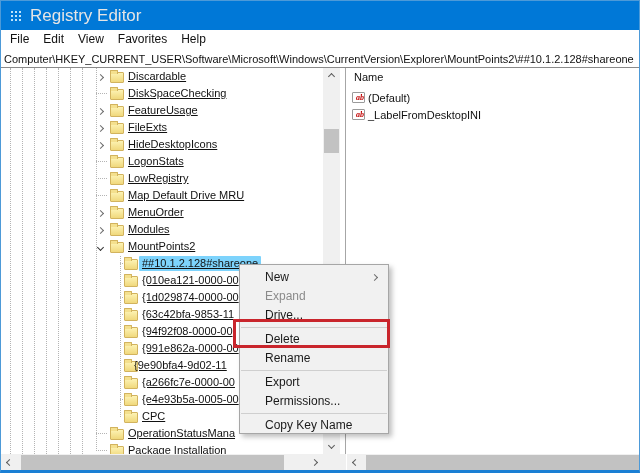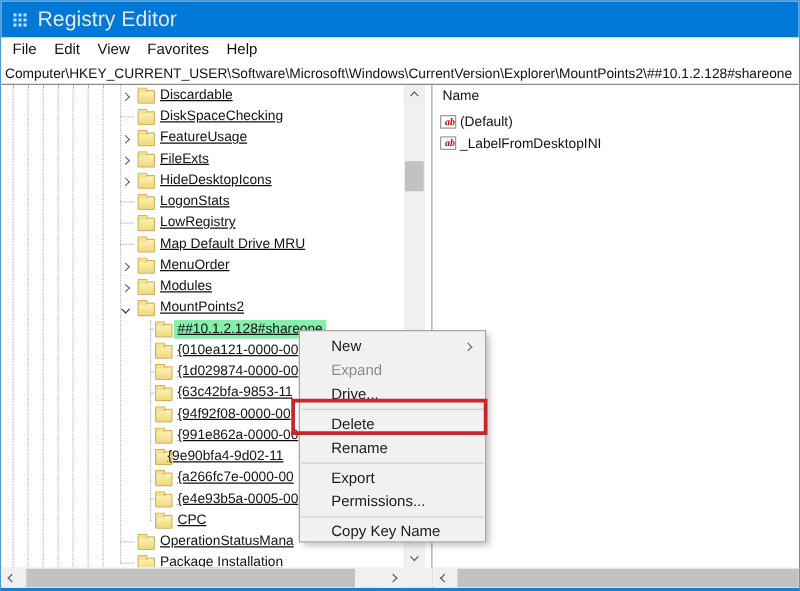--- a/index.html
+++ b/index.html
@@ -170,21 +170,21 @@
         <div class="tree-row">
           <span class="arrowbox" style="left: 94px; top: 4px;">
             <span class="chev down"></span>
           </span>
           <span class="folder" style="left: 109px; top: 4px;"></span>
           <span class="tree-label" style="left: 124px;">MountPoints2</span>
         </div>
         <div class="tree-row">
           <span class="stub" style="left: 119px; top: 8px;"></span>
           <span class="folder" style="left: 123px; top: 4px;"></span>
-          <span class="tree-label selected" style="left: 138px; background: #86efac;">##10.1.2.128#shareone</span>
+          <span class="tree-label selected" style="left: 138px; background: #7dd3fc;">##10.1.2.128#shareone</span>
         </div>
         <div class="tree-row">
           <span class="arrowbox" style="left: 118px; top: 4px;">
             <span class="chev right"></span>
           </span>
           <span class="folder" style="left: 123px; top: 4px;"></span>
           <span class="tree-label" style="left: 138px;">{010ea121-0000-00</span>
         </div>
         <div class="tree-row">
           <span class="stub" style="left: 119px; top: 8px;"></span>

